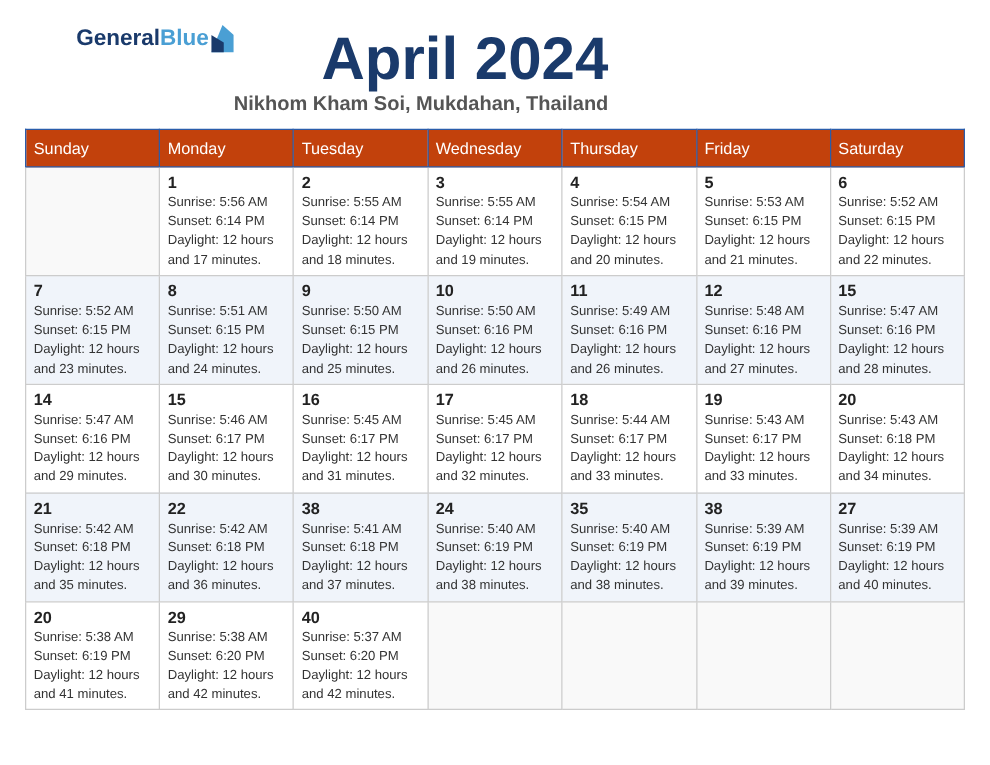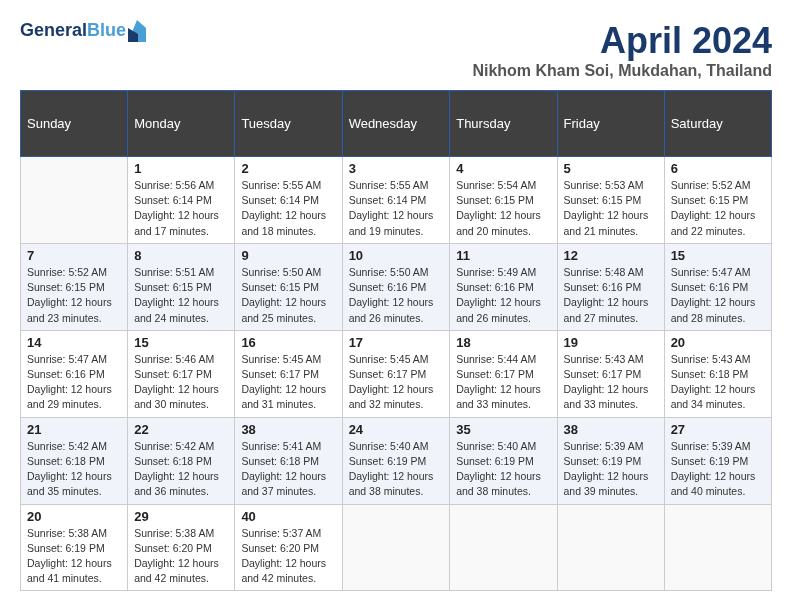--- a/index.html
+++ b/index.html
@@ -5,23 +5,23 @@
     * { margin: 0; padding: 0; box-sizing: border-box; }
     body {
       font-family: Arial, sans-serif;
       background: #fff;
       width: 792px;
       min-height: 612px;
       padding: 20px;
     }
     .header {
       display: flex;
-      justify-content: space-between;
       align-items: flex-start;
       margin-bottom: 10px;
+      margin-left: 41px;
     }
     .logo {
       display: flex;
       align-items: center;
     }
     .logo-text {
       font-size: 18px;
       font-weight: bold;
       color: #1a3a6b;
       line-height: 1.1;
@@ -32,38 +32,38 @@
     .logo-icon {
       width: 18px;
       height: 22px;
       margin-left: 2px;
       margin-right: 0;
     }
     .title-area {
       text-align: right;
     }
     .month-title {
-      font-size: 36px;
+      font-size: 48px;
       font-weight: bold;
       color: #1a3a6b;
     }
     .location {
       font-size: 16px;
       color: #555;
       font-weight: bold;
     }
     table {
       width: 100%;
       border-collapse: collapse;
       font-size: 11px;
     }
     thead tr th {
-      background: #404040;
+      background: #c2410c;
       color: #fff;
-      padding: 25px 6px;
+      padding: 7px 6px;
       text-align: left;
       font-size: 13px;
       font-weight: normal;
       border: 1px solid #2a5caa;
     }
     tbody tr td {
       border: 1px solid #ccc;
       vertical-align: top;
       padding: 4px 6px;
       height: 85px;

